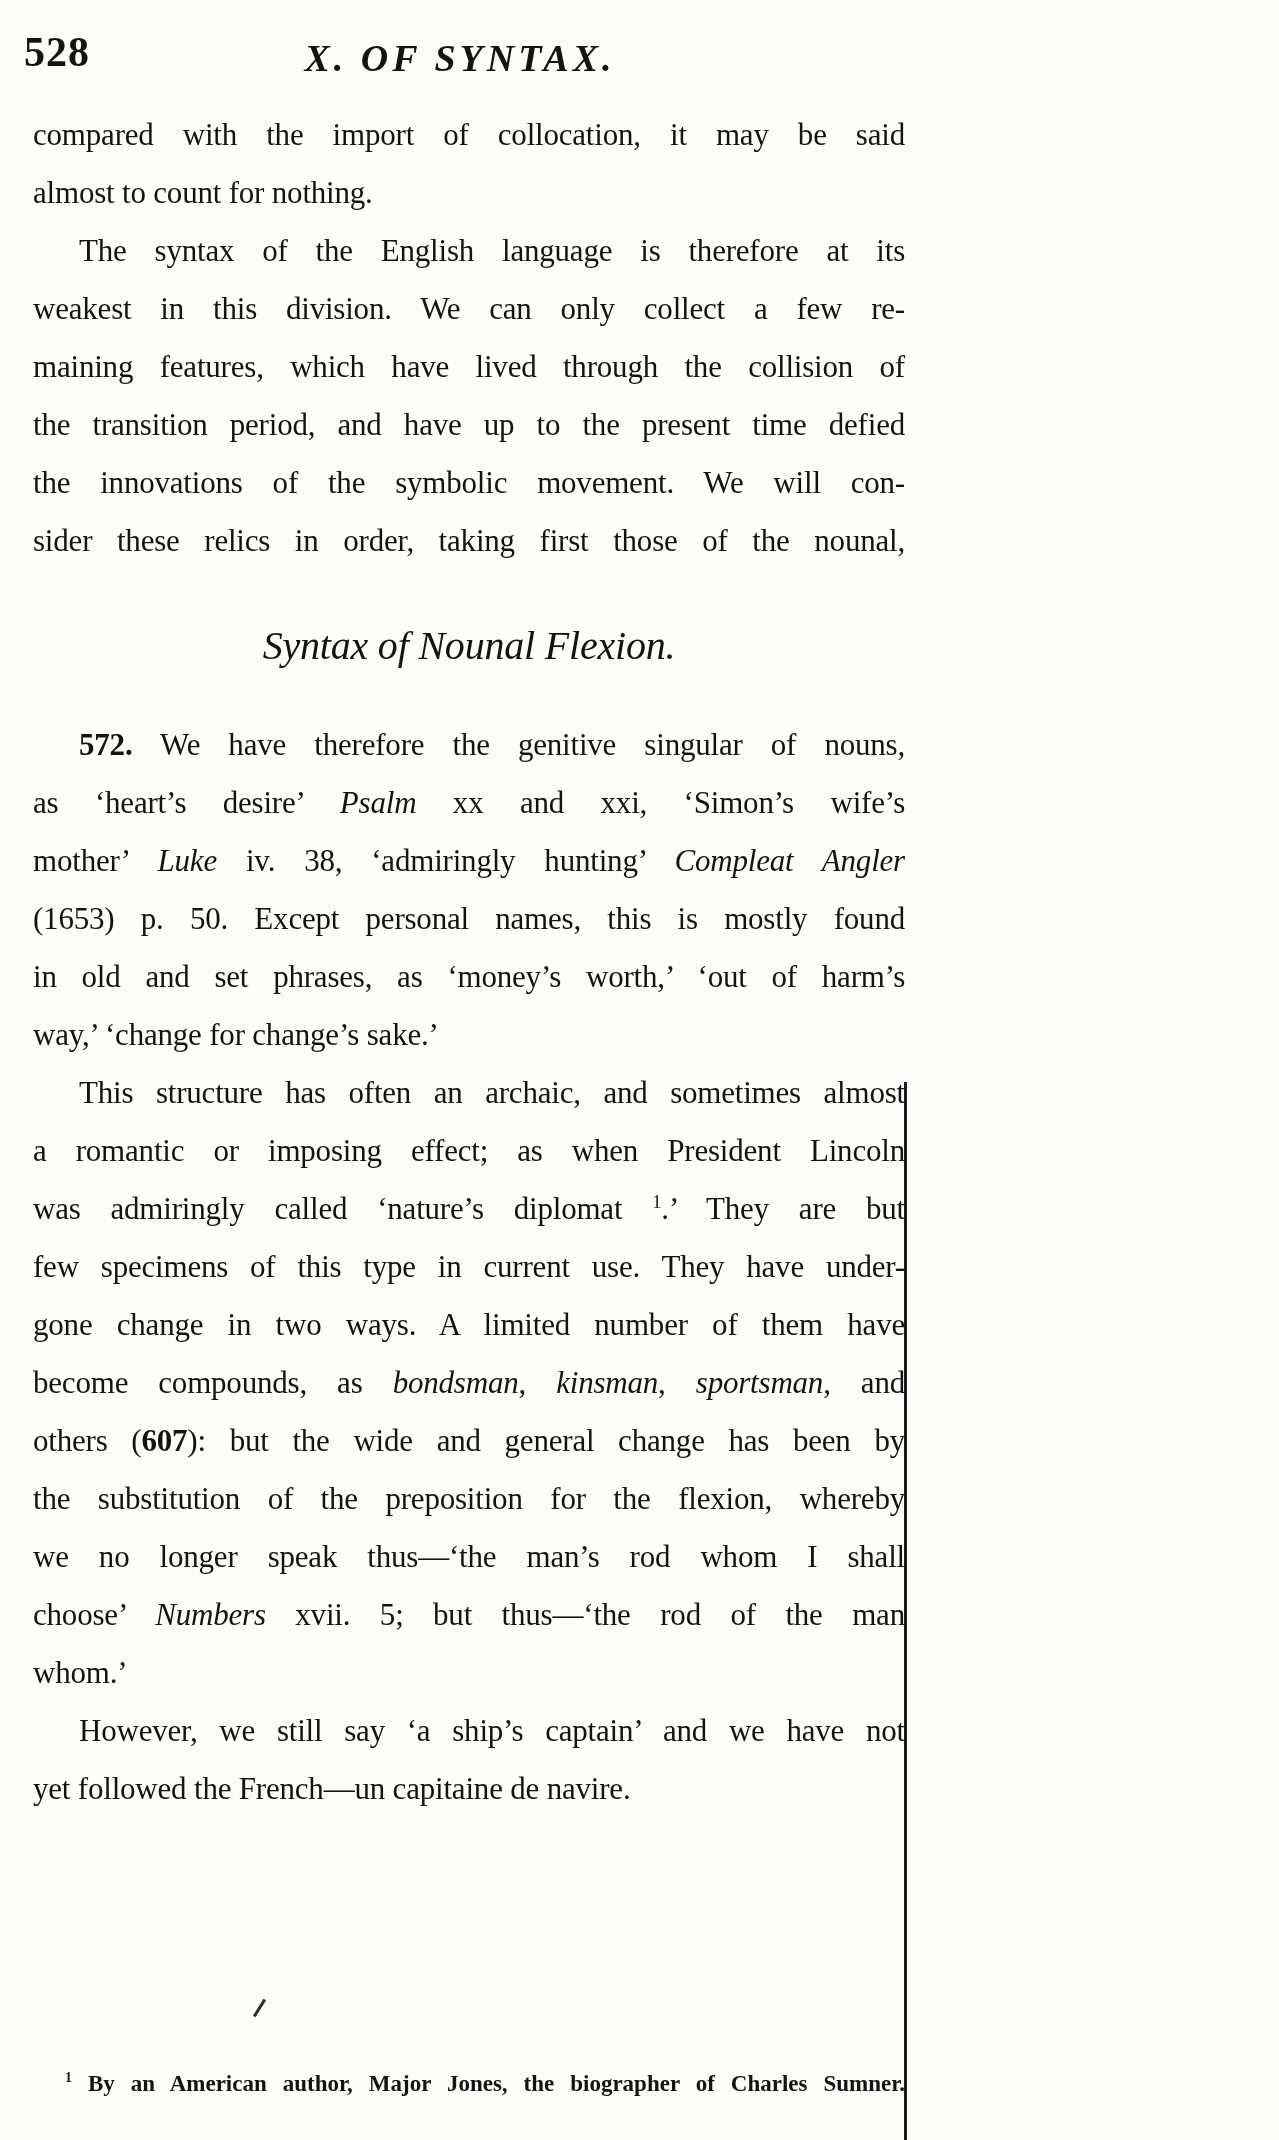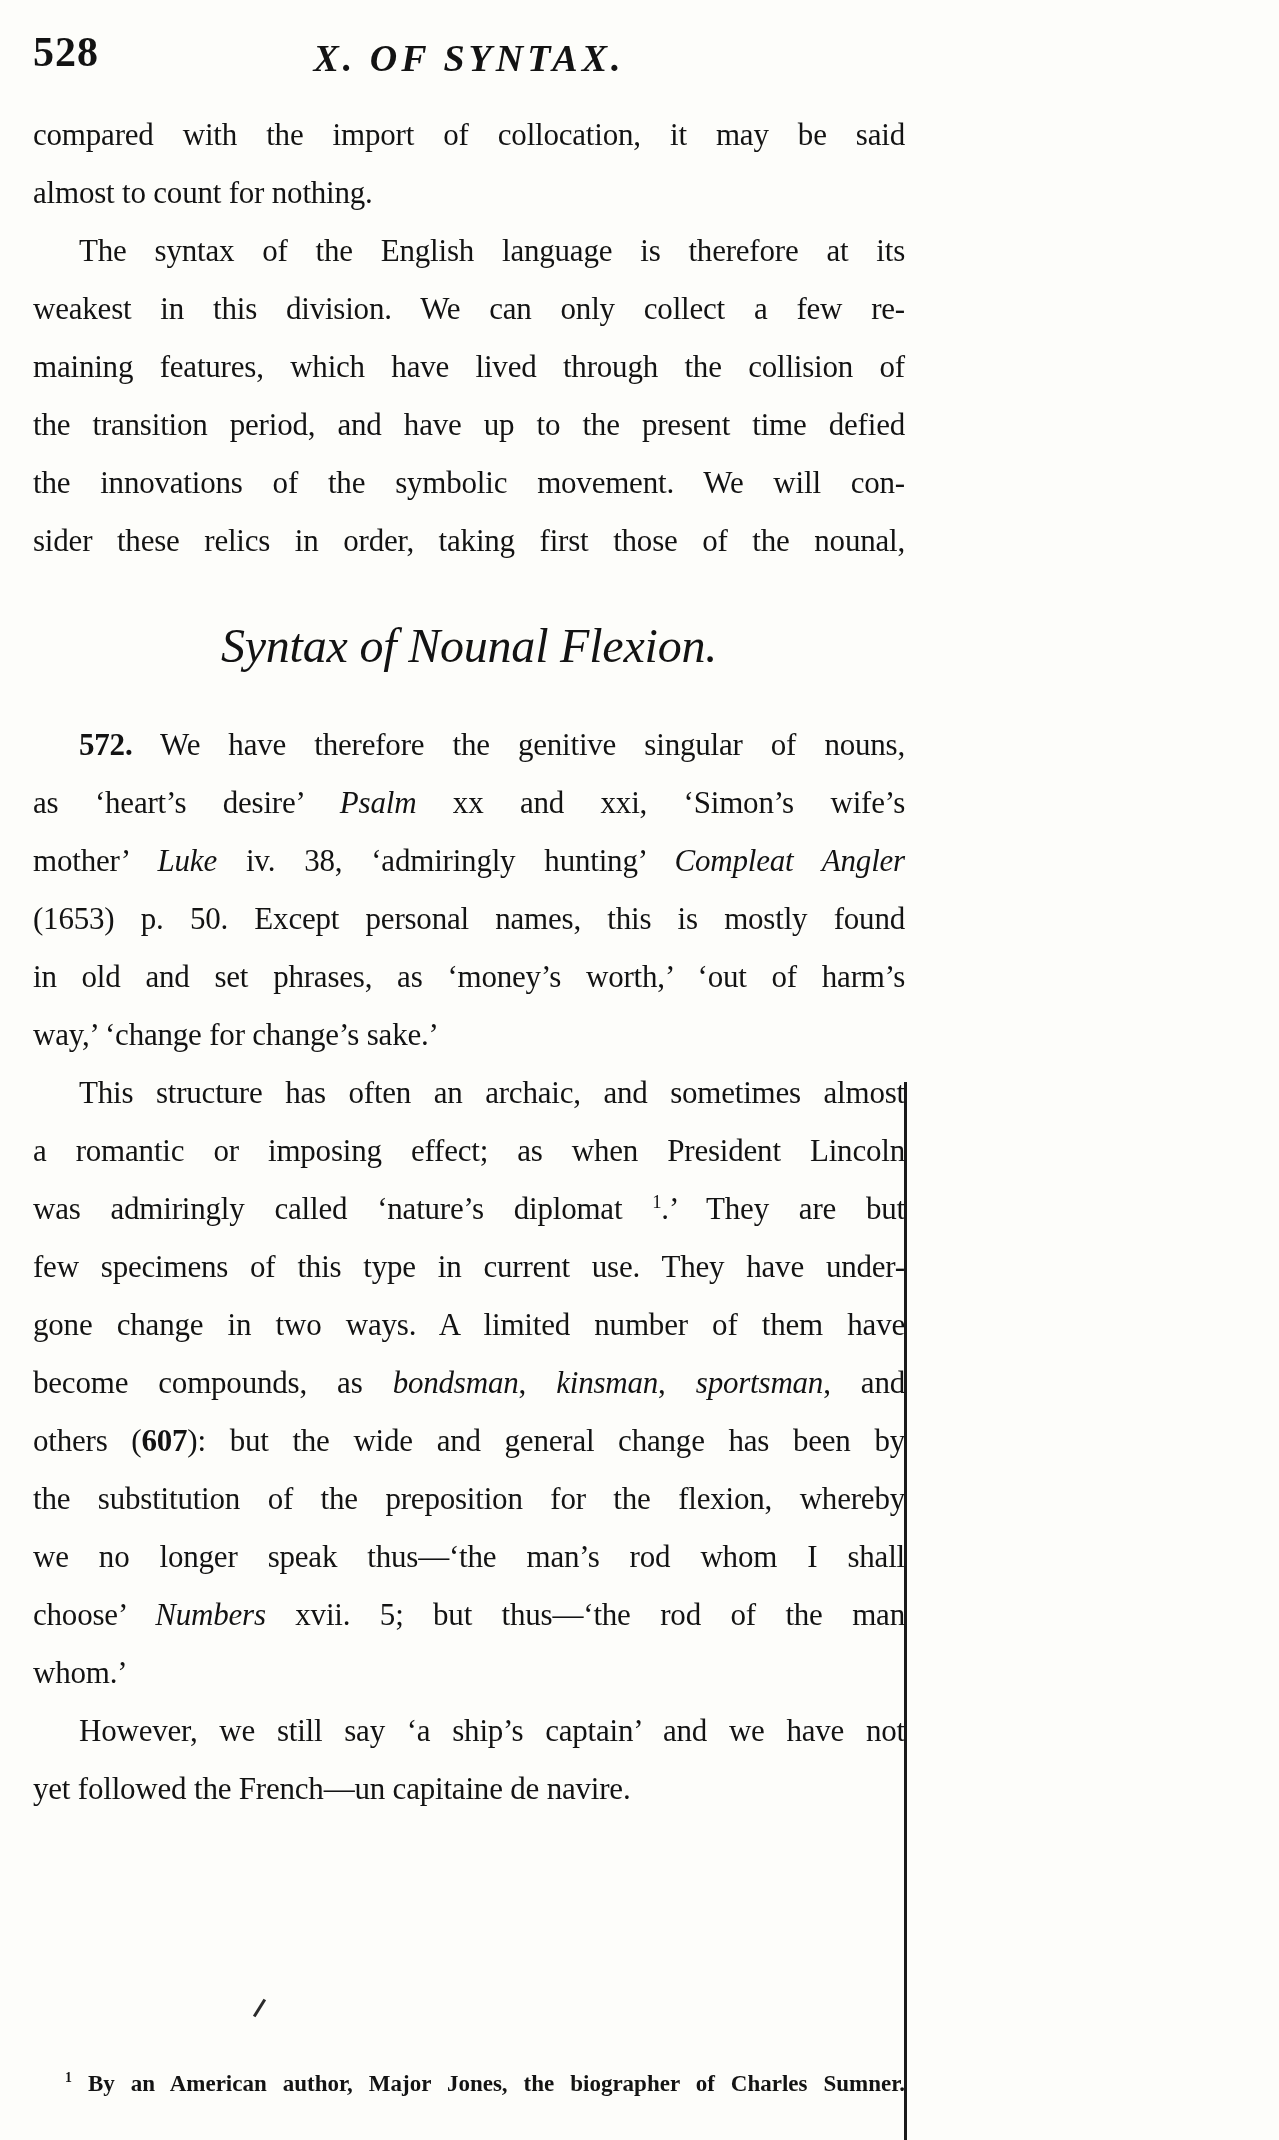--- a/index.html
+++ b/index.html
@@ -5,21 +5,21 @@
   html, body { margin: 0; padding: 0; }
   body {
     width: 1279px; height: 2140px;
     position: relative; overflow: hidden;
     background: #fdfdfa; color: #131313;
     font-family: "Liberation Serif", "DejaVu Serif", serif;
     -webkit-font-smoothing: antialiased;
   }
   .page { position: absolute; inset: 0; }
 
-  .header-row { position: absolute; left: 33px; top: 28px; width: 872px; height: 56px; }
+  .header-row { position: absolute; left: 24px; top: 28px; width: 872px; height: 56px; }
   .page-number {
     position: absolute; left: 0; top: 0;
     font-size: 42px; font-weight: bold; letter-spacing: 1px;
   }
   .running-header {
     display: block; text-align: center;
     font-style: italic; font-weight: bold;
     font-size: 38px; letter-spacing: 4px; padding-top: 8px;
   }
 
@@ -30,21 +30,21 @@
   .line { text-align: justify; text-align-last: justify; }
   .line.left { text-align-last: left; }
   .line.center { text-align: center; text-align-last: center; }
   .line.indent { text-indent: 46px; }
   .i { font-style: italic; }
   .b { font-weight: bold; }
   sup { font-size: 0.6em; vertical-align: super; line-height: 0; }
 
   .block.heading {
     margin: 44px 0 38px;
-    font-size: 48px; line-height: 64px;
+    font-size: 40px; line-height: 64px;
   }
 
   .footnote-area {
     position: absolute; left: 33px; bottom: 40px; width: 872px;
     font-size: 23px; line-height: 32px;
   }
   .footnote-area .line.indent { text-indent: 32px; }
 
   .edge-line {
     position: absolute; left: 904px; top: 1082px; bottom: 0; width: 3px;

